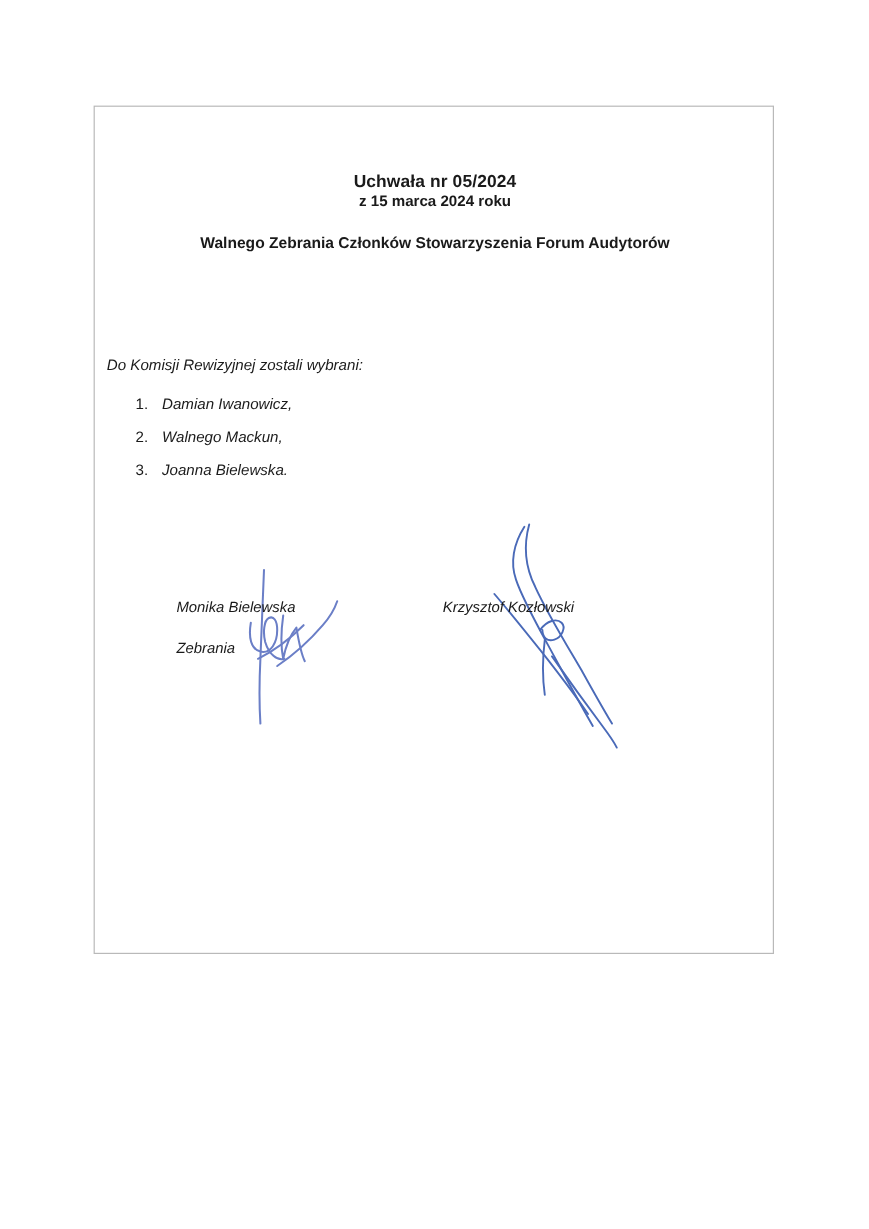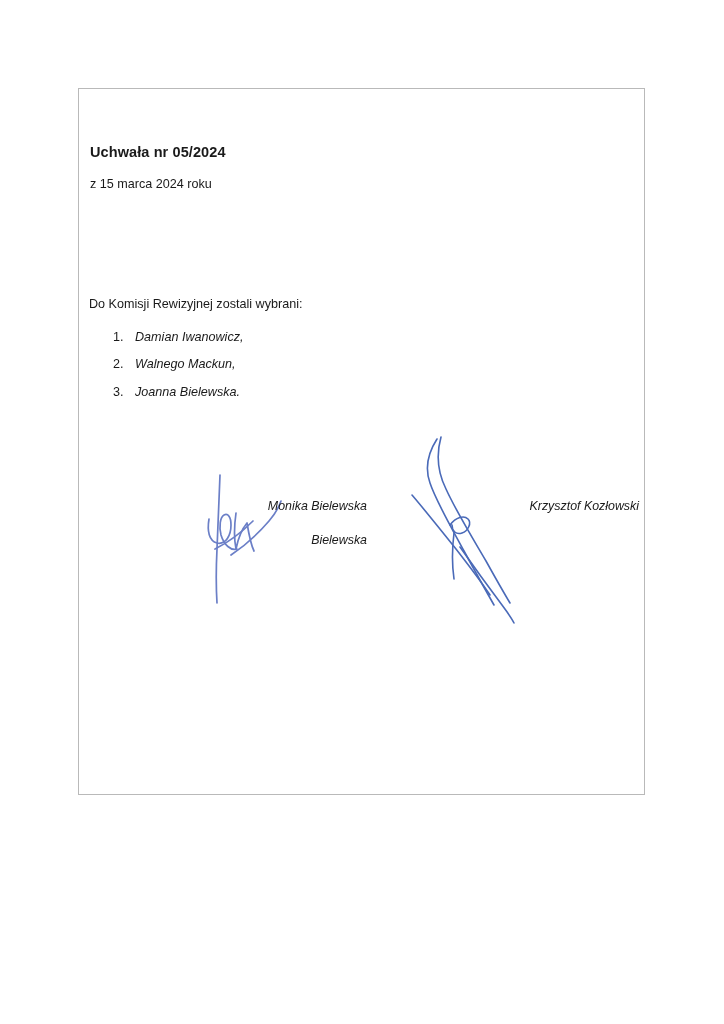--- a/index.html
+++ b/index.html
@@ -35,32 +35,31 @@
     box-sizing: border-box;
     background: #ffffff;
   }
 
   
   #title-block {
     position: absolute;
     left: 11px;
     top: 55px;
     width: 545px;
-    text-align: left;
+    text-align: center;
   }
   .title-main {
     font-size: 14.5px;
     font-weight: bold;
     letter-spacing: 0.1px;
     line-height: 1.2;
   }
   .title-date {
     font-size: 12.6px;
-    font-weight: normal;
-    margin-top: 16px;
+    font-weight: bold;
     line-height: 1.2;
   }
   .title-sub {
     font-size: 13px;
     font-weight: bold;
     margin-top: 15px;
     line-height: 1.62;
     padding: 0 6px;
   }
 
@@ -76,20 +75,21 @@
     line-height: 1.95;
     text-align: justify;
     text-justify: inter-word;
     margin: 0;
   }
   .para-plain {
     font-size: 12.6px;
     line-height: 1.95;
     text-align: left;
     margin: 0;
+    font-style: italic;
   }
 
   
   #member-list {
     margin: 0;
     padding: 0;
     list-style: none;
     font-size: 12.6px;
   }
   #member-list li {
@@ -110,21 +110,21 @@
   #signature-area {
     position: absolute;
     left: 0;
     top: 410px;
     width: 565px;
     height: 220px;
   }
   .sig-col {
     position: absolute;
     top: 0;
-    text-align: right;
+    text-align: left;
     font-size: 12.4px;
     font-style: italic;
   }
   .sig-col.left  { left: 68px;  width: 220px; }
   .sig-col.right { left: 290px; width: 270px; }
   .sig-name { line-height: 1.2; }
   .sig-role { line-height: 1.2; margin-top: 19px; }
 
   .sig-ink {
     position: absolute;
@@ -135,20 +135,21 @@
 </style>
 </head>
 <body>
 
 <div id="page">
   <div id="sheet">
 
     <div id="title-block">
       <div class="title-main">Uchwała nr 05/2024</div>
       <div class="title-date">z 15 marca 2024 roku</div>
+      <div class="title-sub">Walnego Zebrania Członków Stowarzyszenia Forum Audytorów</div>
     </div>
 
     <div id="body-block">
       <p class="para-plain" style="margin-top:1px;">Do Komisji Rewizyjnej zostali wybrani:</p>
 
       <ol id="member-list">
         <li>
           <span class="li-num">1.</span>
           <span class="li-text">Damian Iwanowicz,</span>
         </li>
@@ -187,21 +188,21 @@
           <path d="M18 74 C30 88, 46 108, 62 128 C76 146, 88 162, 96 174"></path>
           <path d="M56 104 C62 96, 70 94, 74 98 C78 102, 74 110, 68 112
                    C62 114, 58 110, 58 104"></path>
           <path d="M60 112 C58 128, 58 144, 60 158"></path>
           <path d="M66 126 C80 146, 96 168, 108 184 C114 192, 118 198, 120 202"></path>
         </g>
       </svg>
 
       <div class="sig-col left">
         <div class="sig-name">Monika Bielewska</div>
-        <div class="sig-role">Bielewska</div>
+        <div class="sig-role">Zebrania</div>
       </div>
 
       <div class="sig-col right">
         <div class="sig-name">Krzysztof Kozłowski</div>
       </div>
 
     </div>
 
   </div>
 </div>

